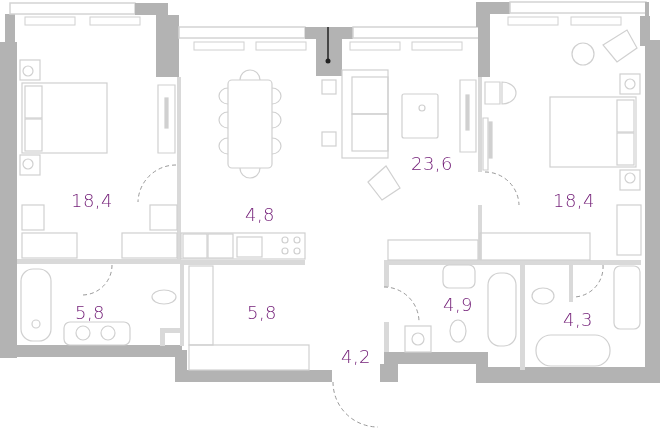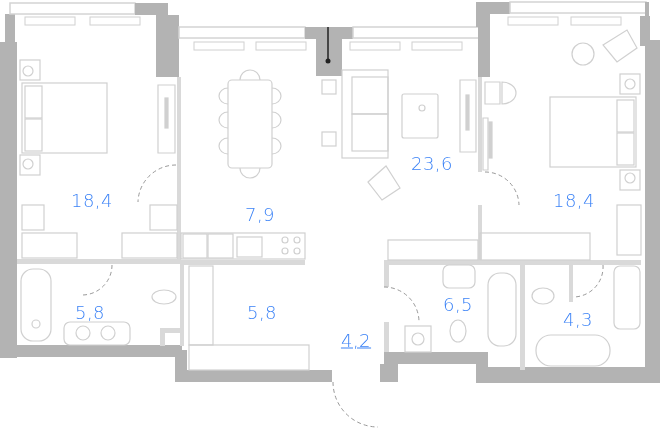--- a/index.html
+++ b/index.html
@@ -3,21 +3,21 @@
 <meta charset="utf-8">
 <style>
   html, body { margin: 0; padding: 0; background: #ffffff; }
   body { width: 660px; height: 431px; overflow: hidden; position: relative; font-family: "DejaVu Sans", sans-serif; }
   #plan { position: absolute; left: 0; top: 0; width: 660px; height: 431px; }
   .room-label {
     position: absolute;
     font-family: "DejaVu Sans", sans-serif;
     font-size: 18px;
     font-weight: 300;
-    color: #3b82f6;
+    color: #701a75;
     letter-spacing: 0.5px;
     transform: translate(-50%, -50%);
     white-space: nowrap;
   }
 </style>
 </head>
 <body>
 
 <svg id="plan" viewBox="0 0 660 431" xmlns="http://www.w3.org/2000/svg">
   <g fill="#b3b3b3">
@@ -186,20 +186,20 @@
     <path d="M176 165 a38 38 0 0 0 -38 37"></path>
     <path d="M112 265 a30 30 0 0 1 -30 30"></path>
     <path d="M485 172 a34 34 0 0 1 34 33"></path>
     <path d="M603 265 a30 30 0 0 1 -30 32"></path>
     <path d="M384 287 a35 35 0 0 1 35 35"></path>
     <path d="M333 382 a45 45 0 0 0 45 45"></path>
   </g>
 </svg>
 
 <div class="room-label" style="left:92px;top:200px;">18,4</div>
-<div class="room-label" style="left:260px;top:214px;">7,9</div>
+<div class="room-label" style="left:260px;top:214px;">4,8</div>
 <div class="room-label" style="left:432px;top:163px;">23,6</div>
 <div class="room-label" style="left:574px;top:200px;">18,4</div>
 <div class="room-label" style="left:90px;top:312px;">5,8</div>
 <div class="room-label" style="left:262px;top:312px;">5,8</div>
-<div class="room-label" style="left:356px;top:340px;text-decoration:underline;">4,2</div>
-<div class="room-label" style="left:458px;top:304px;">6,5</div>
+<div class="room-label" style="left:356px;top:356px;">4,2</div>
+<div class="room-label" style="left:458px;top:304px;">4,9</div>
 <div class="room-label" style="left:578px;top:319px;">4,3</div>
 
 </body></html>

